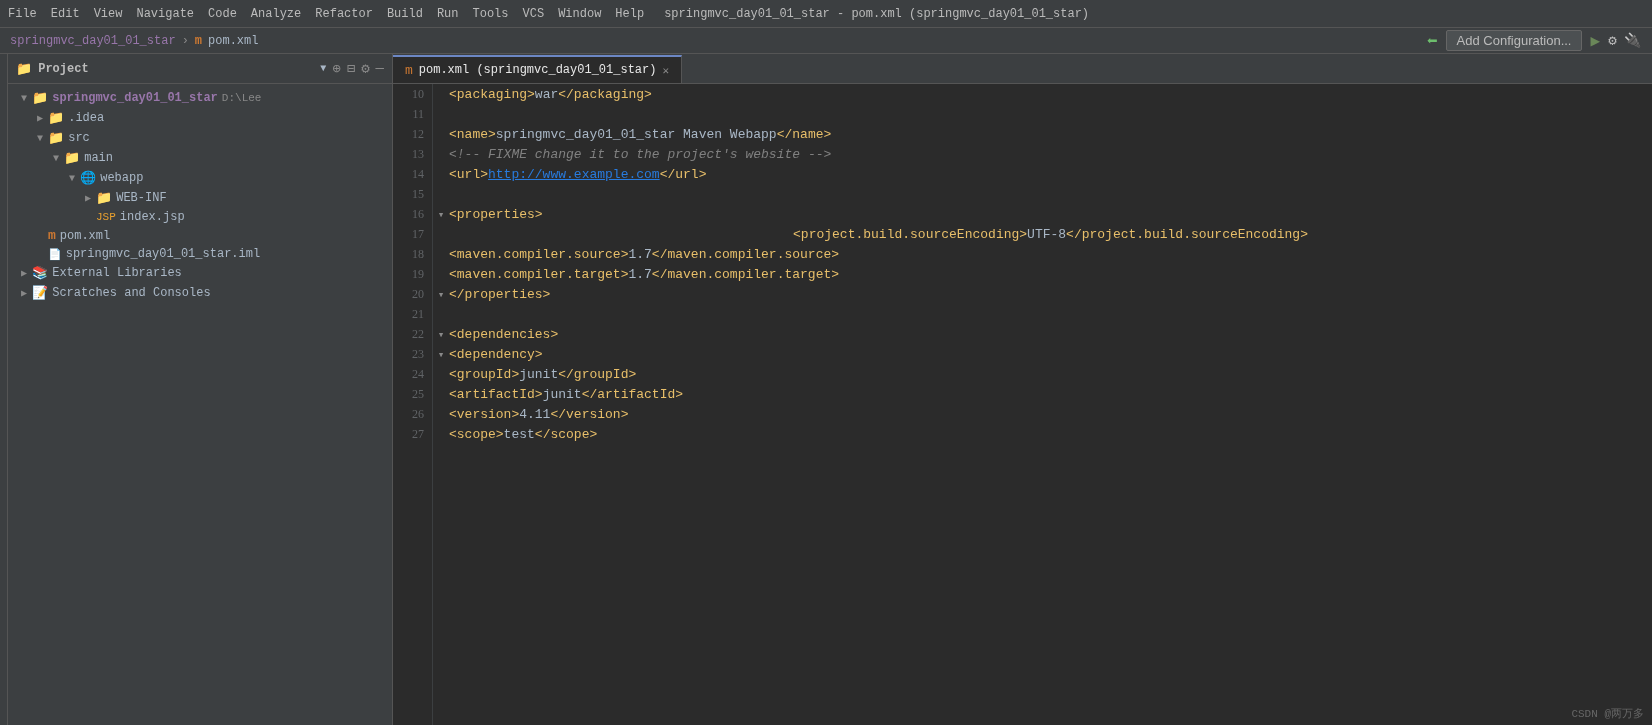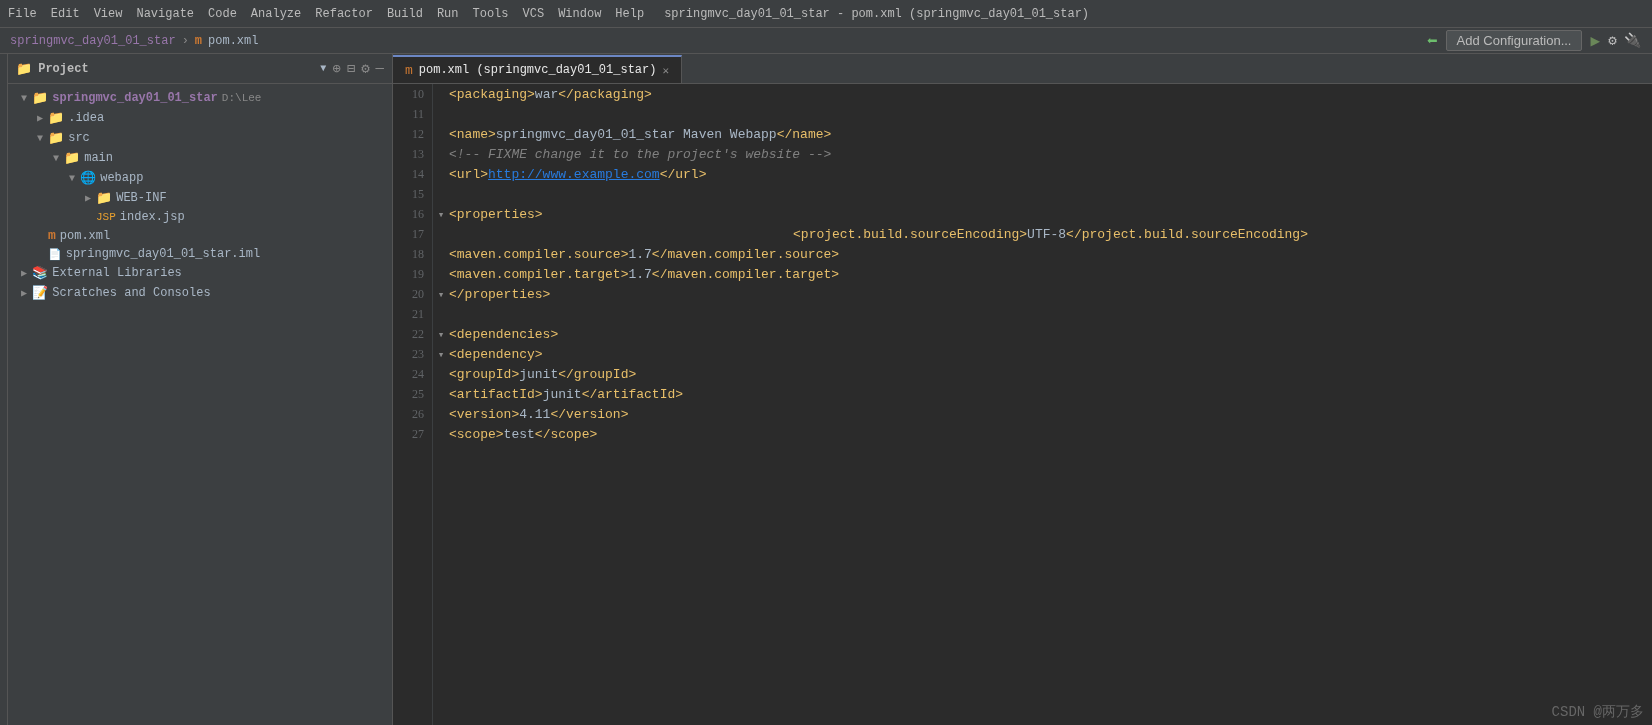--- a/index.html
+++ b/index.html
@@ -241,21 +241,21 @@
       background: #3c3f41;
       border-right: 1px solid #555;
       flex-shrink: 0;
     }
 
     
     .watermark {
       position: fixed;
       bottom: 4px;
       right: 8px;
-      font-size: 14px;
+      font-size: 11px;
       color: #666;
       margin-left: 32px;
     }
   </style>
 </head>
 <body>
 
 <div class="title-bar">
   <div class="title-bar-menu">
     <span>File</span>

